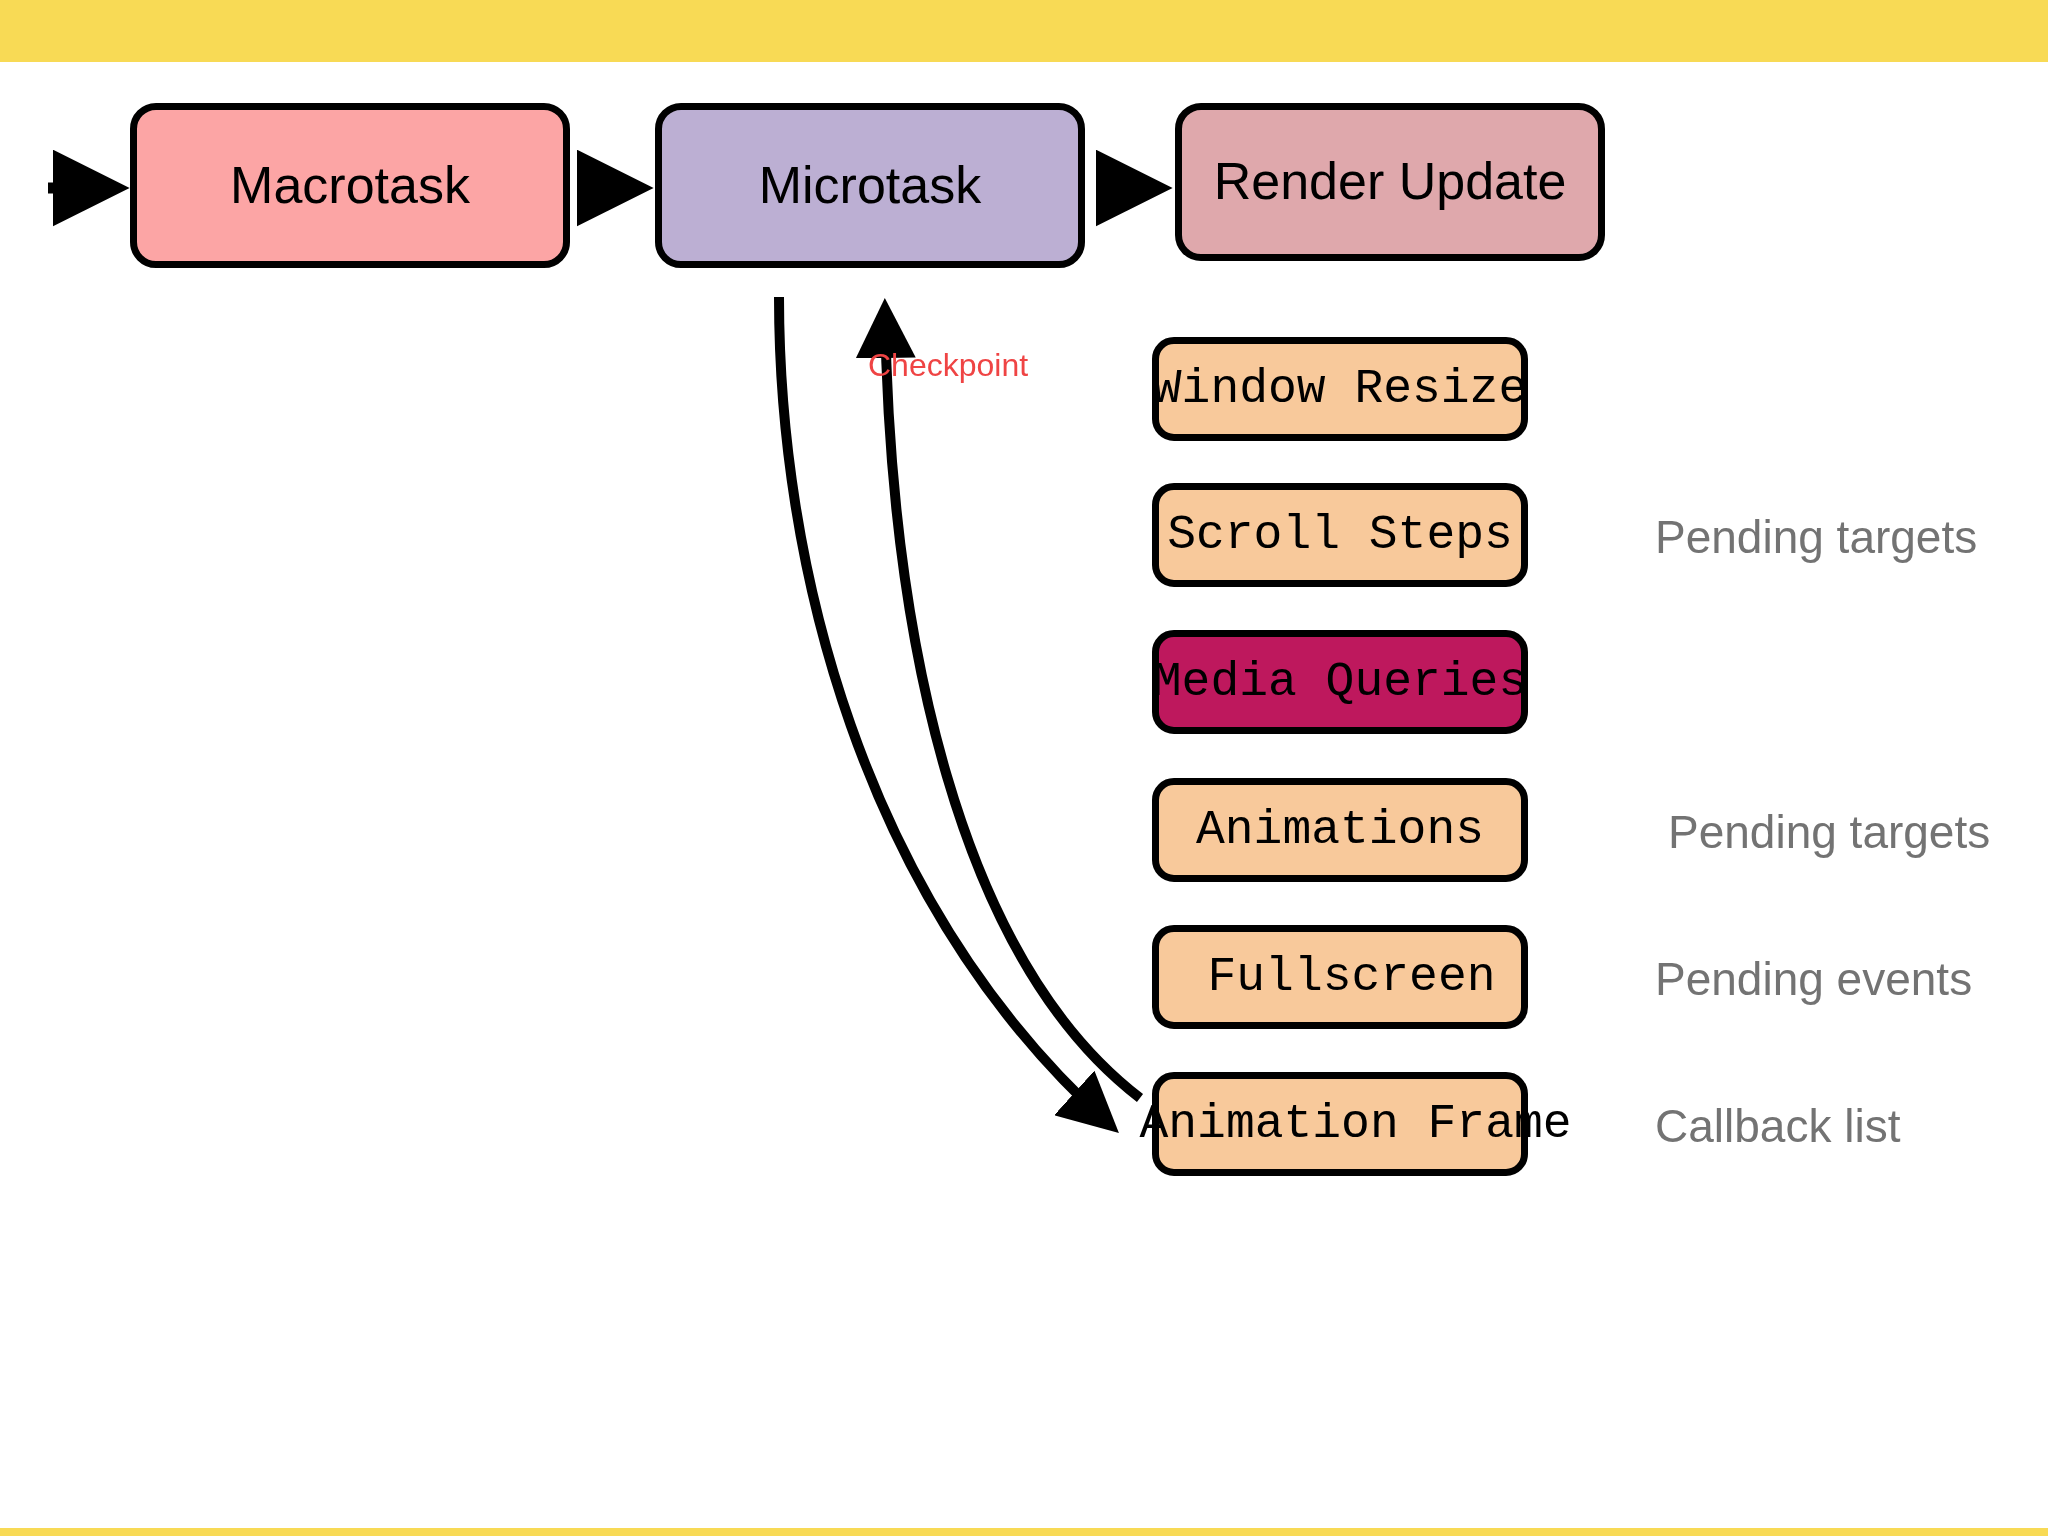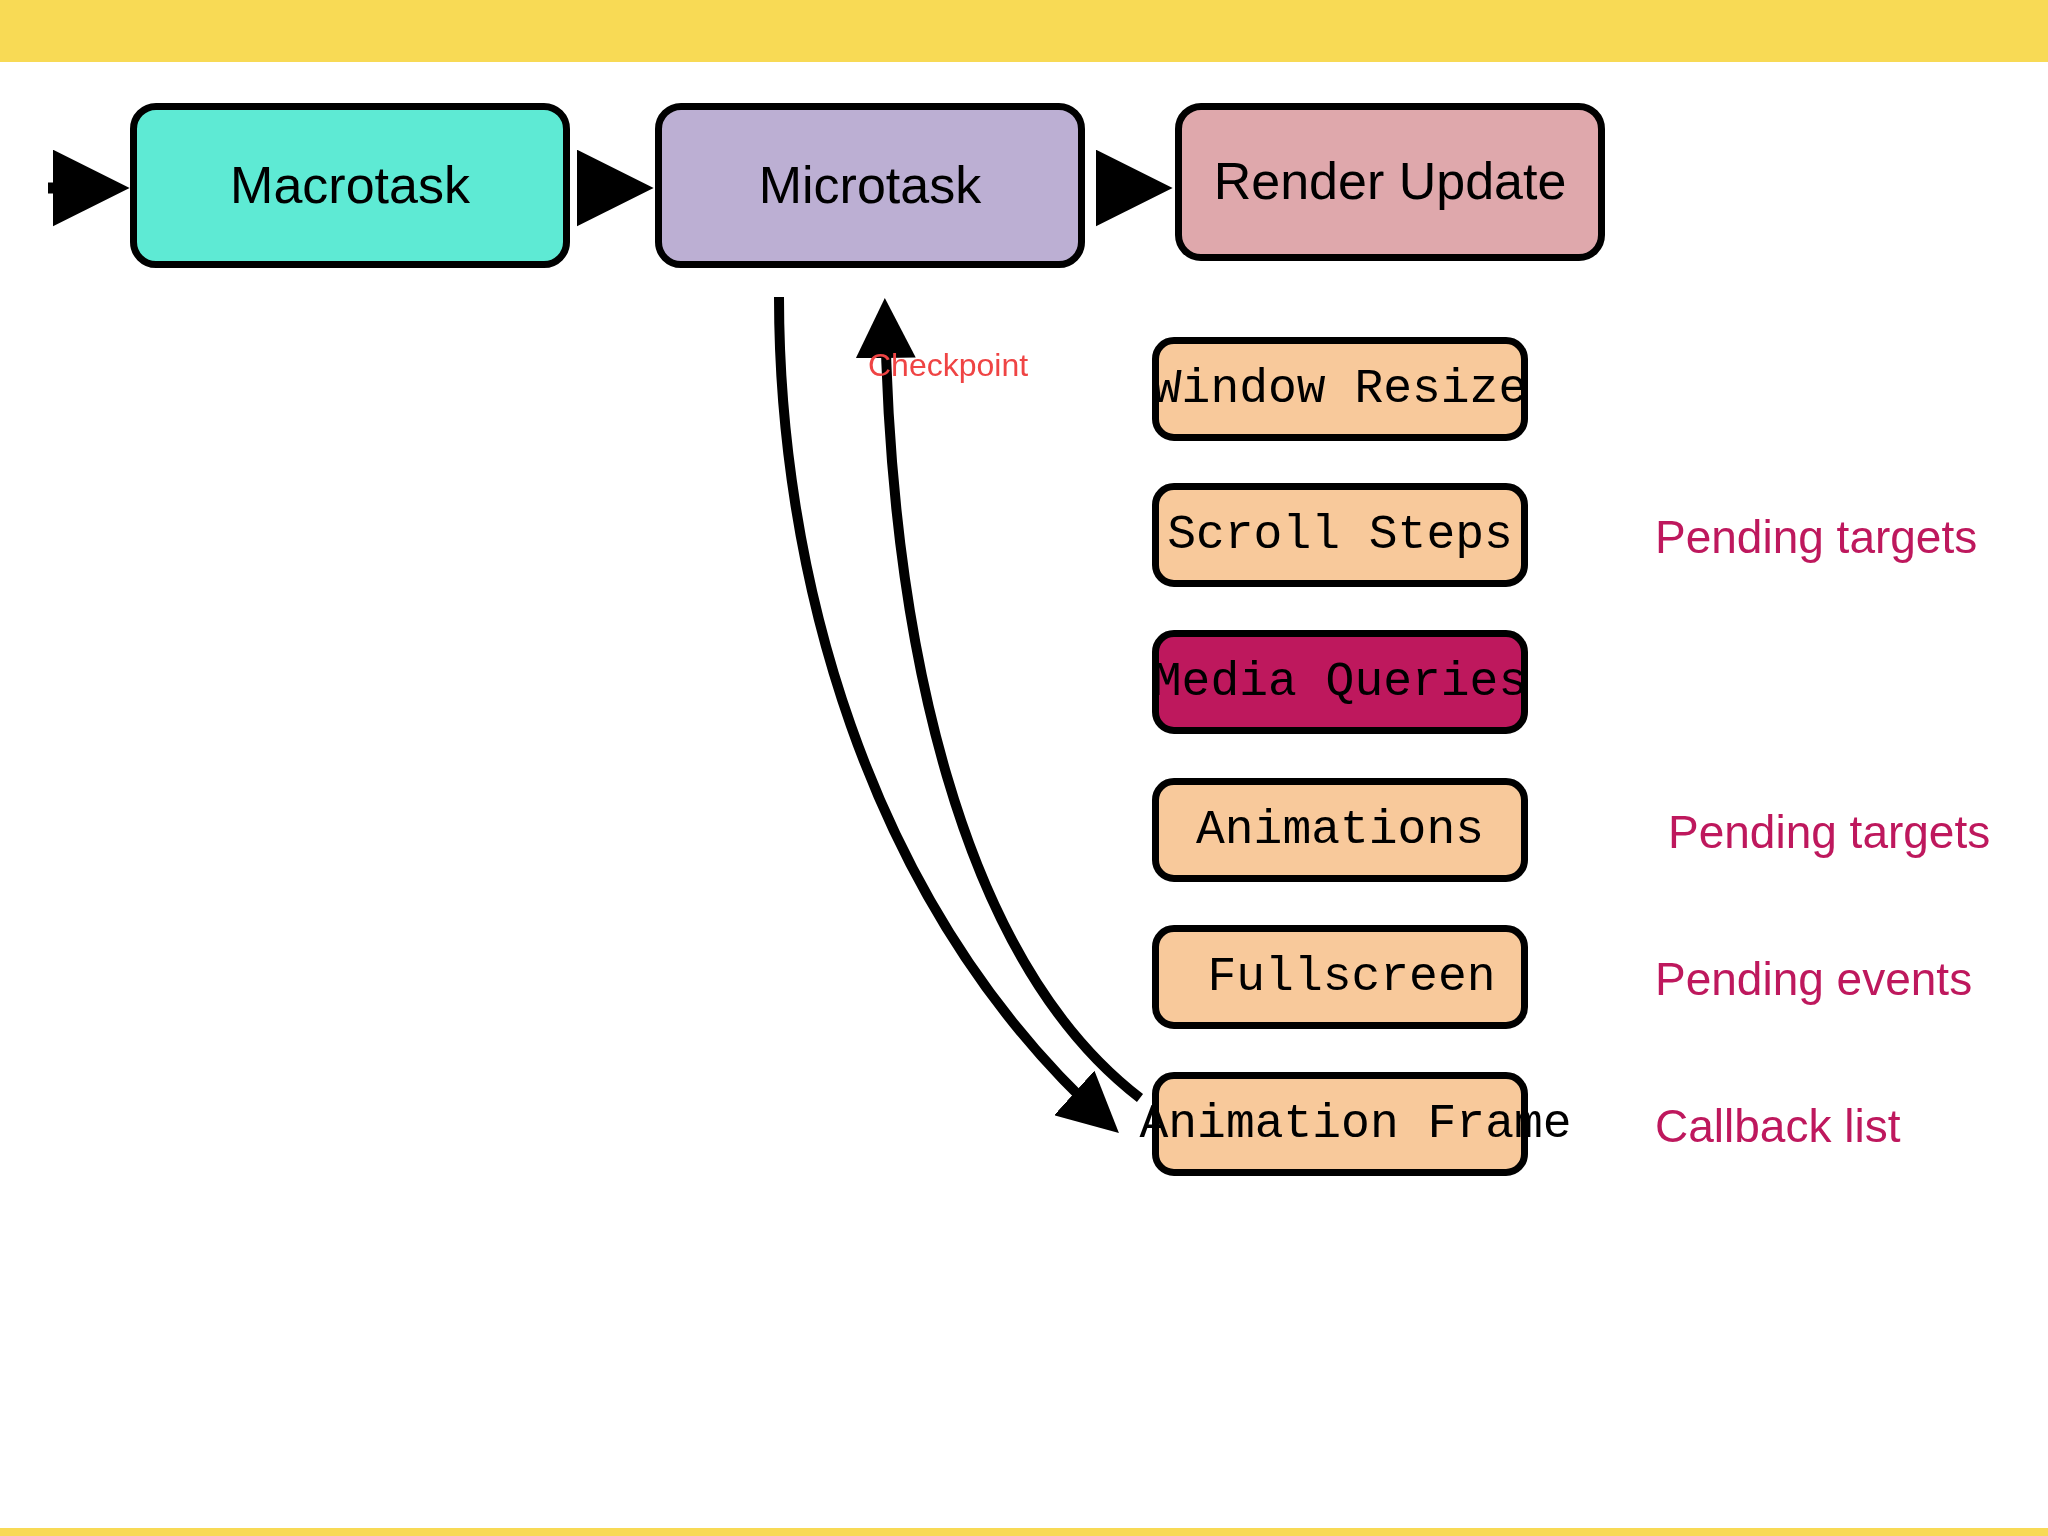--- a/index.html
+++ b/index.html
@@ -59,21 +59,21 @@
   #node-scroll-steps   { top: 483px; }
   #node-media-queries  { top: 630px; }
   #node-animations     { top: 778px; }
   #node-fullscreen     { top: 925px; padding-left: 23px; }
   #node-animation-frame{ top: 1072px; }
 
   
   .side-label {
     position: absolute;
     font-size: 46px;
-    color: #be185d;
+    color: #737373;
     white-space: nowrap;
   }
   #label-scroll-steps    { left: 1655px; top: 510px; }
   #label-animations      { left: 1668px; top: 805px; }
   #label-fullscreen      { left: 1655px; top: 952px; }
   #label-animation-frame { left: 1655px; top: 1099px; }
 
   #label-checkpoint {
     position: absolute;
     left: 868px;
@@ -113,21 +113,21 @@
 
     <line x1="588" y1="188" x2="636" y2="188" stroke="#000000" stroke-width="11" marker-end="url(#head-right)"></line>
 
     <line x1="1104" y1="188" x2="1155" y2="188" stroke="#000000" stroke-width="11" marker-end="url(#head-right)"></line>
 
     <path d="M 779,297 C 779,560 860,900 1110,1125" fill="none" stroke="#000000" stroke-width="10" marker-end="url(#head-curve)"></path>
 
     <path d="M 1140,1098 C 960,960 890,640 885,310" fill="none" stroke="#000000" stroke-width="10" marker-end="url(#head-curve)"></path>
   </svg>
 
-  <div class="node stage-node" id="node-macrotask" style="background: #5eead4;">
+  <div class="node stage-node" id="node-macrotask" style="background: #fca5a5;">
     <span>Macrotask</span>
   </div>
 
   <div class="node stage-node" id="node-render-update" style="background: rgb(223, 168, 172);">
     <span>Render Update</span>
   </div>
 
   <div class="node stage-node" id="node-microtask" style="background: rgb(188, 175, 211);">
     <span>Microtask</span>
   </div>

